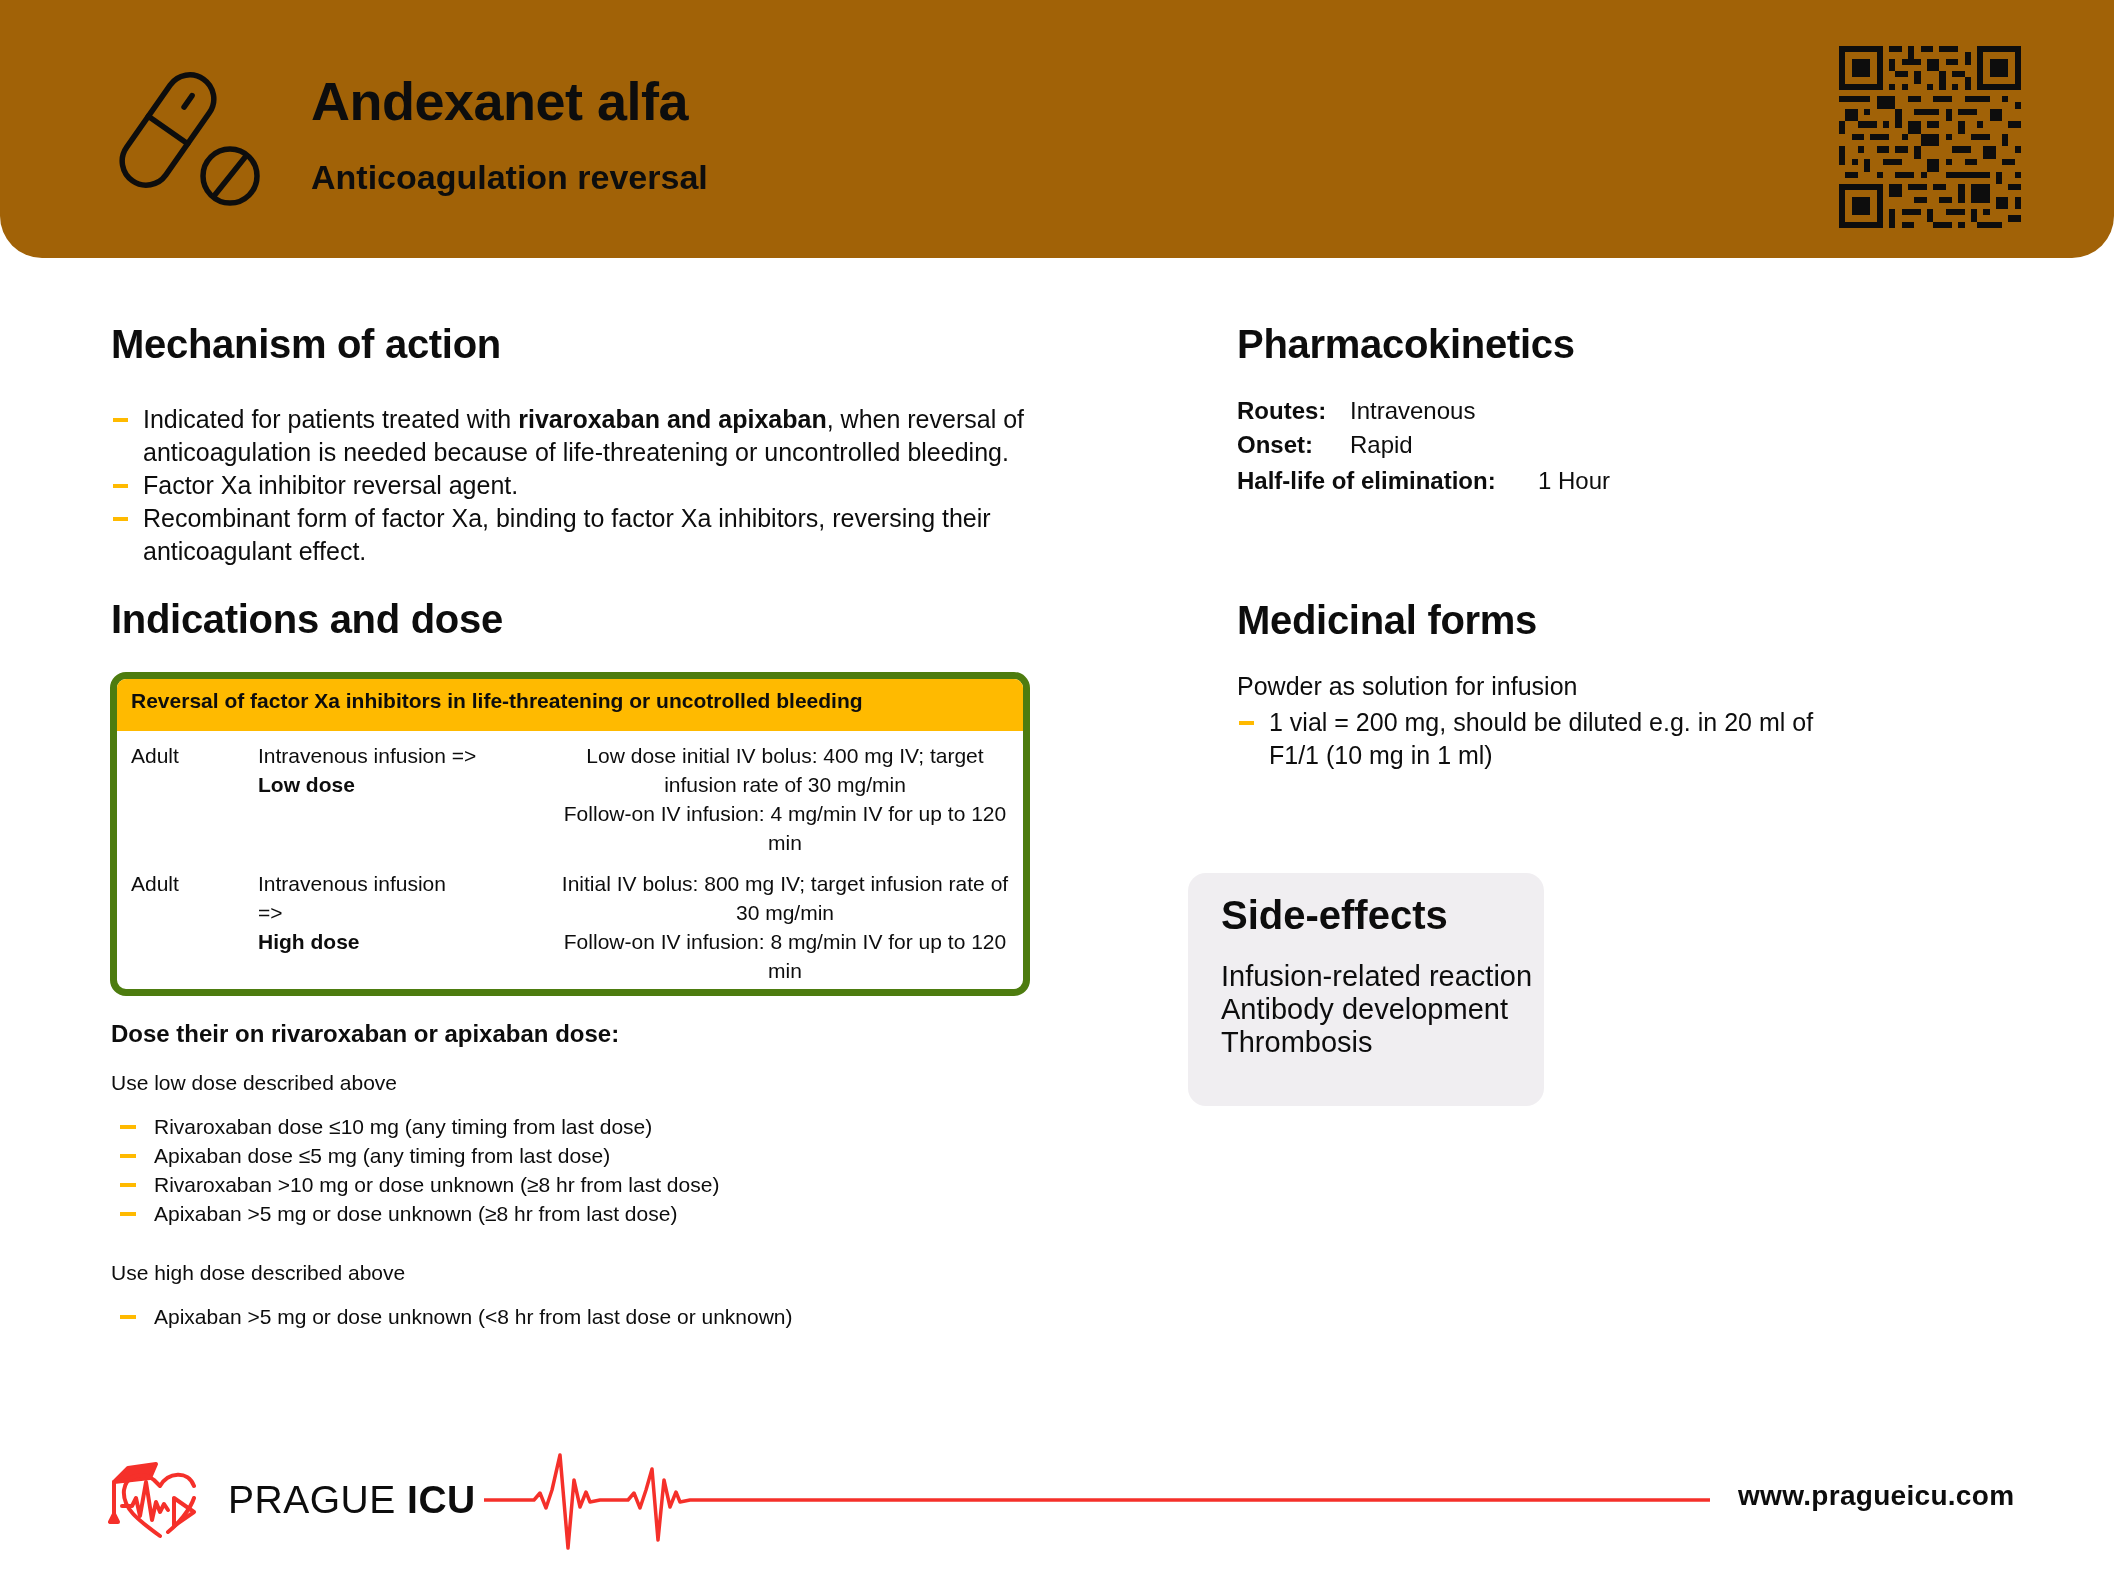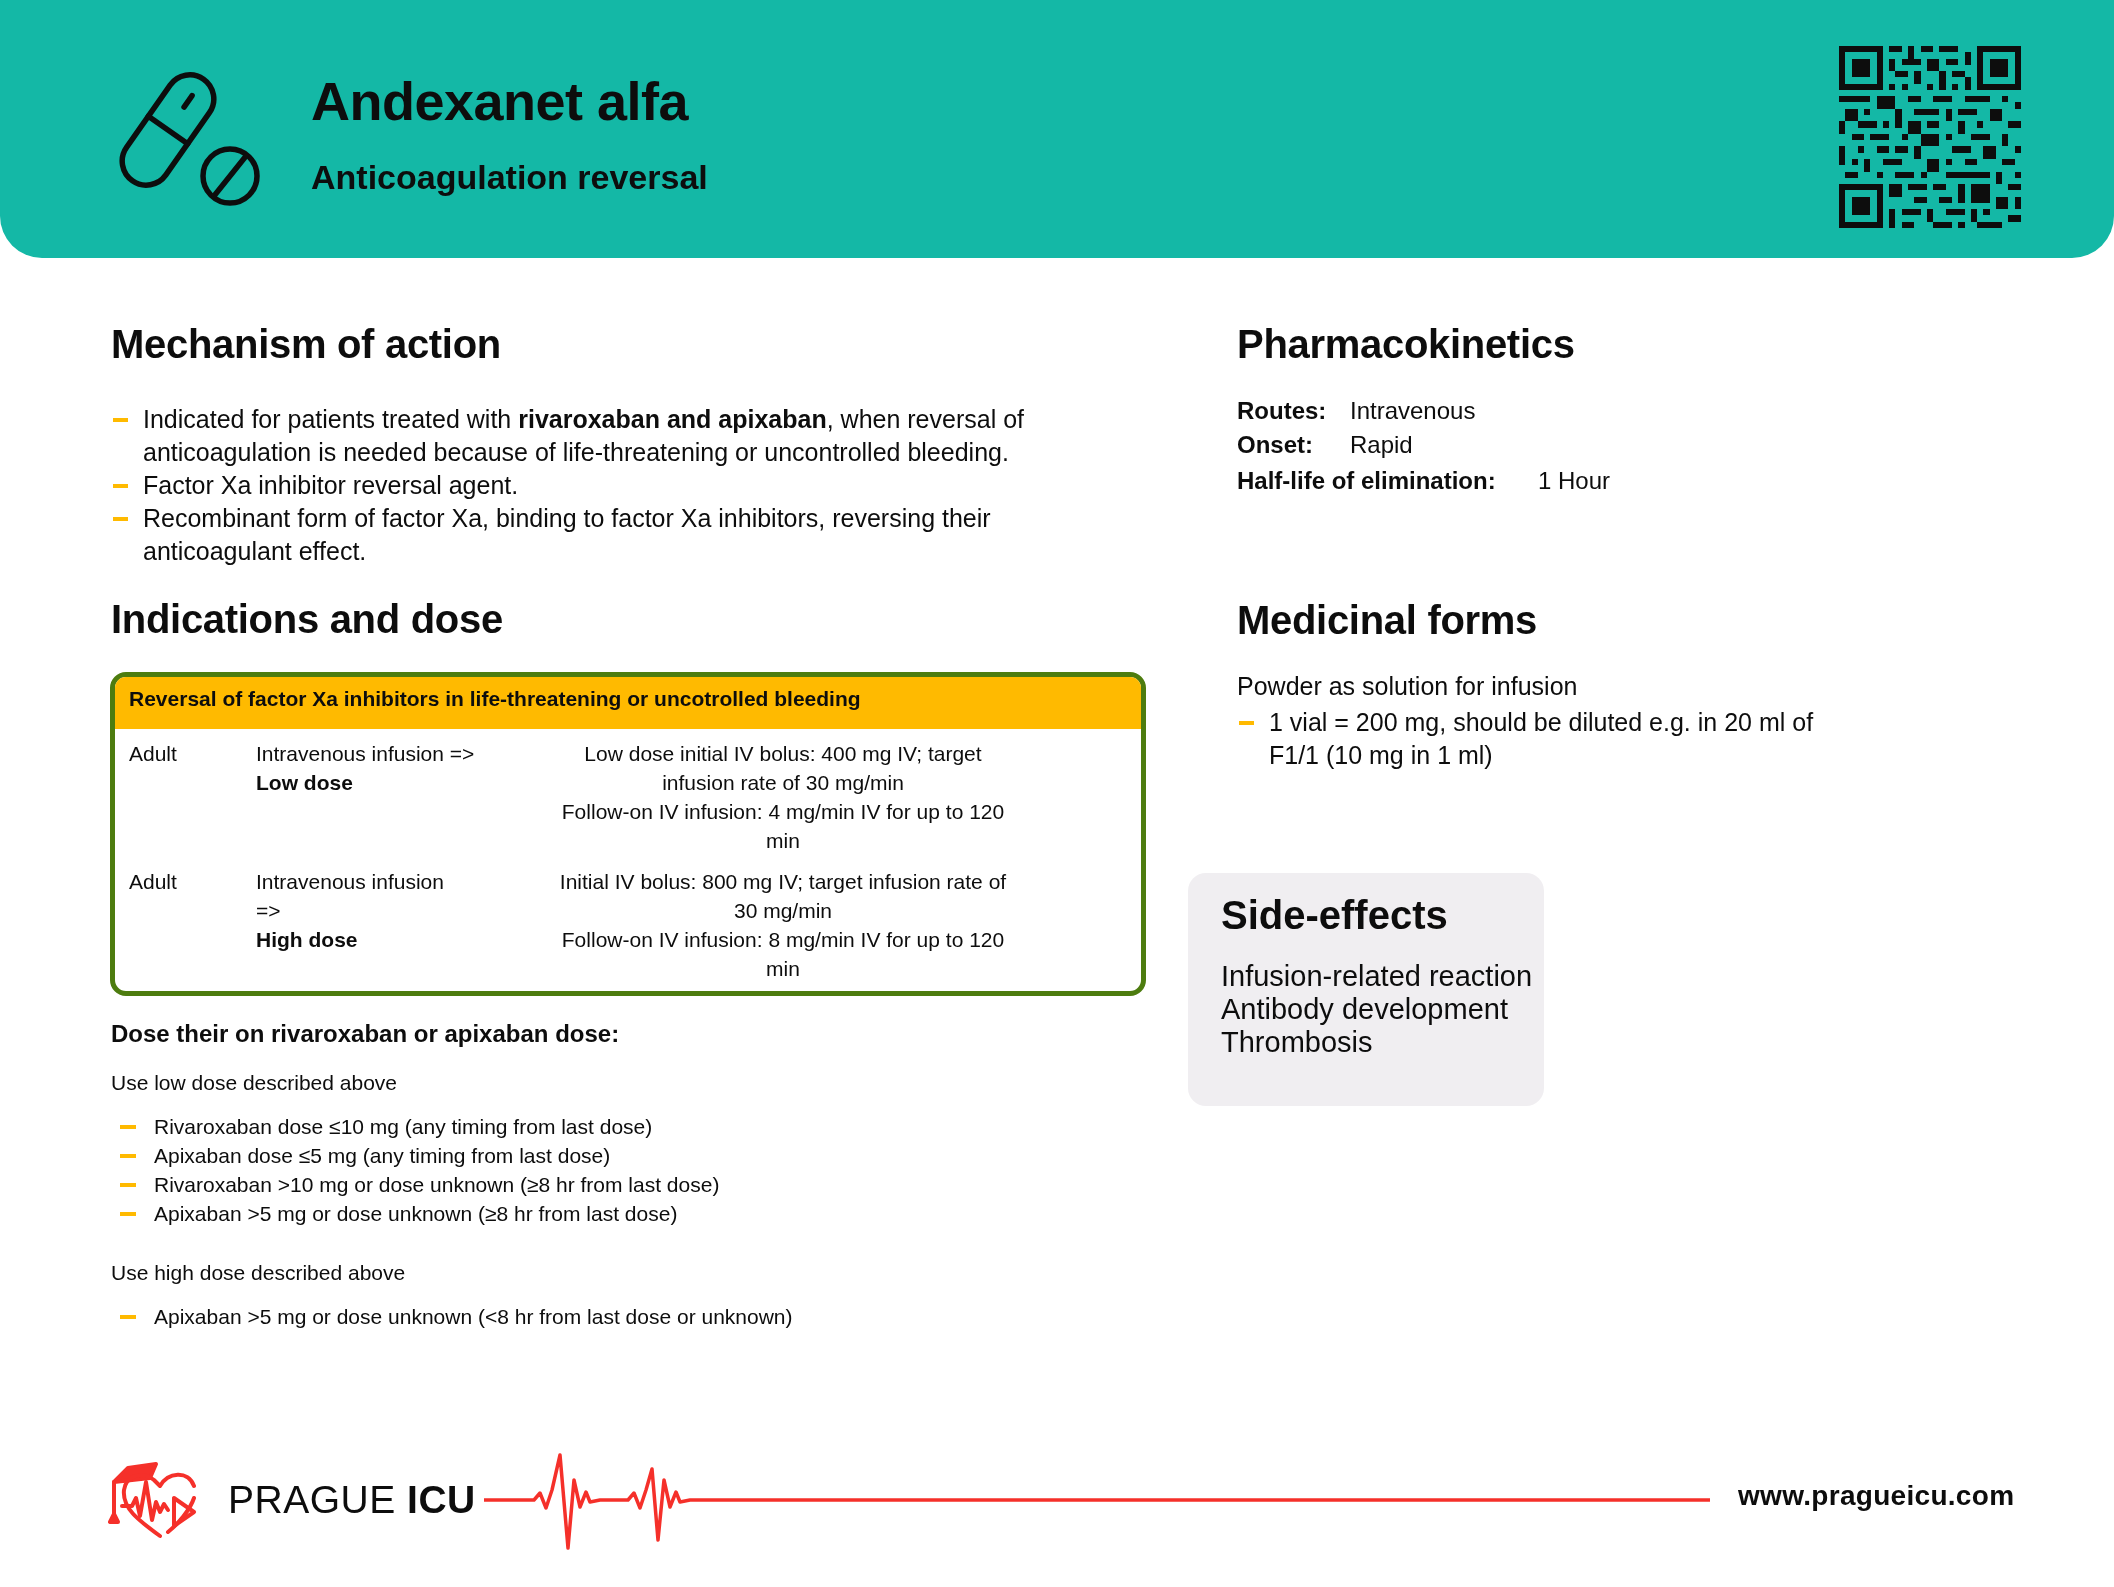--- a/index.html
+++ b/index.html
@@ -2,43 +2,43 @@
 <html><head>
 <meta charset="utf-8">
 <style>
   * { box-sizing: border-box; margin: 0; padding: 0; }
   html, body { width: 2114px; height: 1587px; background: #ffffff; overflow: hidden; }
   body { position: relative; font-family: "Liberation Sans", "DejaVu Sans", sans-serif; color: #0d0d0d; }
 
   
   .header {
     position: absolute; left: 0; top: 0; width: 2114px; height: 258px;
-    background: #14b8a6;
+    background: #a16207;
     border-radius: 0 0 42px 42px;
   }
   .pill-icon { position: absolute; left: 118px; top: 72px; width: 150px; height: 140px; }
   .title { position: absolute; left: 311px; top: 70px; font-size: 54px; font-weight: 700; letter-spacing: -0.5px; }
   .subtitle { position: absolute; left: 311px; top: 158px; font-size: 34px; font-weight: 700; }
   .qr { position: absolute; left: 1839px; top: 46px; width: 182px; height: 182px; }
 
   
   .h2 { position: absolute; font-size: 40px; font-weight: 700; letter-spacing: -0.3px; }
   .body-text { font-size: 25px; line-height: 33px; }
   .dash-list { list-style: none; }
   .dash-list li { position: relative; padding-left: 32px; }
   .dash-list li::before {
     content: ""; position: absolute; left: 2px; top: 15px; width: 15px; height: 4px; background: #ffba00;
   }
 
   .moa-list { position: absolute; left: 111px; top: 403px; width: 960px; }
 
   
   .ind-box {
-    position: absolute; left: 110px; top: 672px; width: 1036px; height: 324px;
-    border: 5px solid #4d7c0f; border-radius: 16px; overflow: hidden; background: #fff;
+    position: absolute; left: 110px; top: 672px; width: 920px; height: 324px;
+    border: 7px solid #4d7c0f; border-radius: 16px; overflow: hidden; background: #fff;
   }
   .ind-head {
     background: #ffba00; height: 52px; padding: 10px 14px 0 14px;
     font-size: 21px; font-weight: 700;
   }
   .ind-row { position: relative; font-size: 21px; line-height: 29px; }
   .ind-row .c1 { position: absolute; left: 14px; }
   .ind-row .c2 { position: absolute; left: 141px; width: 250px; }
   .ind-row .c3 { position: absolute; left: 438px; width: 460px; text-align: center; }
   .ind-row.r1 { top: 10px; height: 128px; }

